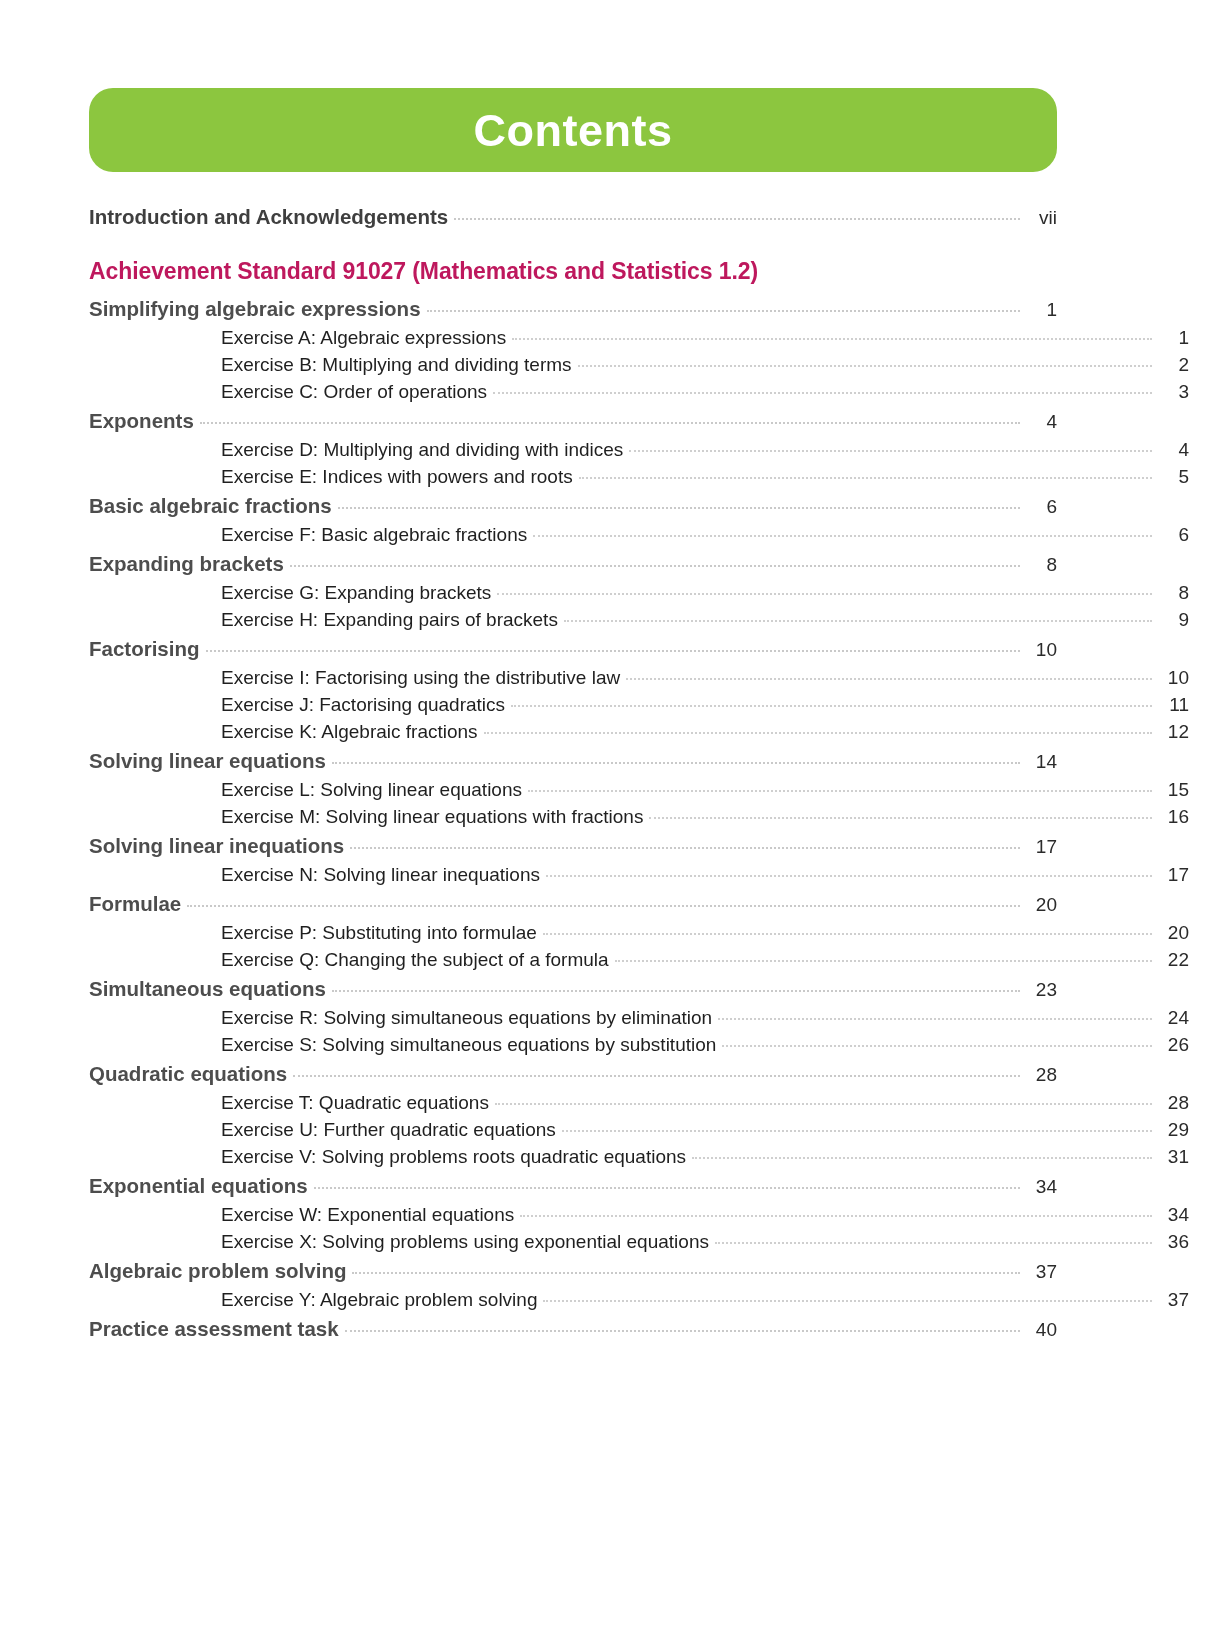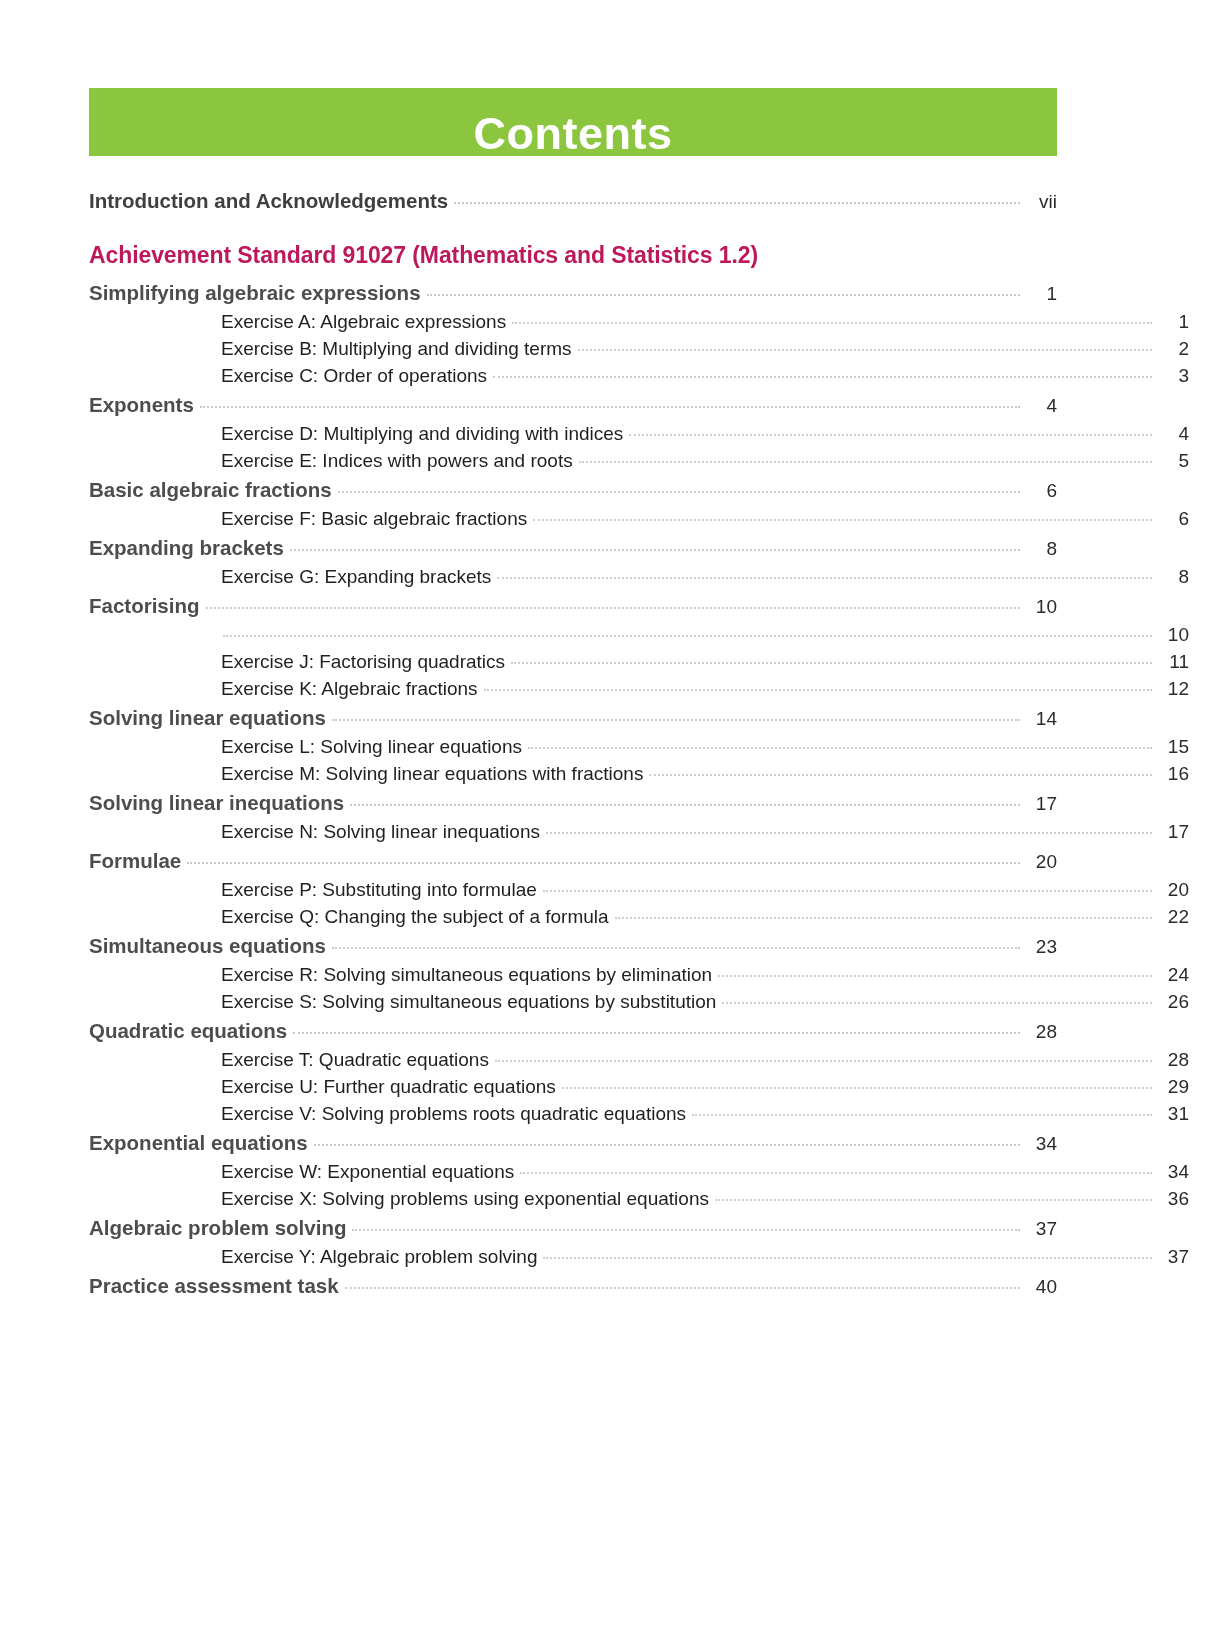--- a/index.html
+++ b/index.html
@@ -24,25 +24,26 @@
   .content-wrap {
     position: absolute;
     left: 89px;
     top: 0;
     width: 968px;
   }
 
   
   .banner {
     margin-top: 88px;
-    height: 68px;
+    height: 84px;
     background: #8cc63f;
     display: flex;
-    align-items: flex-end;
+    align-items: center;
     justify-content: center;
+    border-radius: 24px;
   }
   .banner-title {
     color: #ffffff;
     font-size: 45px;
     font-weight: bold;
     letter-spacing: 0.5px;
     line-height: 1;
     font-family: "Liberation Sans", sans-serif;
   }
 
@@ -193,26 +194,32 @@
           <div class="row row-section">
             <span class="label">Expanding brackets</span>
             <span class="leader"></span>
             <span class="pageno">8</span>
           </div>
           <div class="row row-exercise">
             <span class="label">Exercise G: Expanding brackets</span>
             <span class="leader"></span>
             <span class="pageno">8</span>
           </div>
+          <div class="row row-exercise">
+            <span class="label">Exercise H: Expanding pairs of brackets</span>
+            <span class="leader"></span>
+            <span class="pageno">9</span>
+          </div>
           <div class="row row-section">
             <span class="label">Factorising</span>
             <span class="leader"></span>
             <span class="pageno">10</span>
           </div>
           <div class="row row-exercise">
+            <span class="label">Exercise I: Factorising using the distributive law</span>
             <span class="leader"></span>
             <span class="pageno">10</span>
           </div>
           <div class="row row-exercise">
             <span class="label">Exercise J: Factorising quadratics</span>
             <span class="leader"></span>
             <span class="pageno">11</span>
           </div>
           <div class="row row-exercise">
             <span class="label">Exercise K: Algebraic fractions</span>

